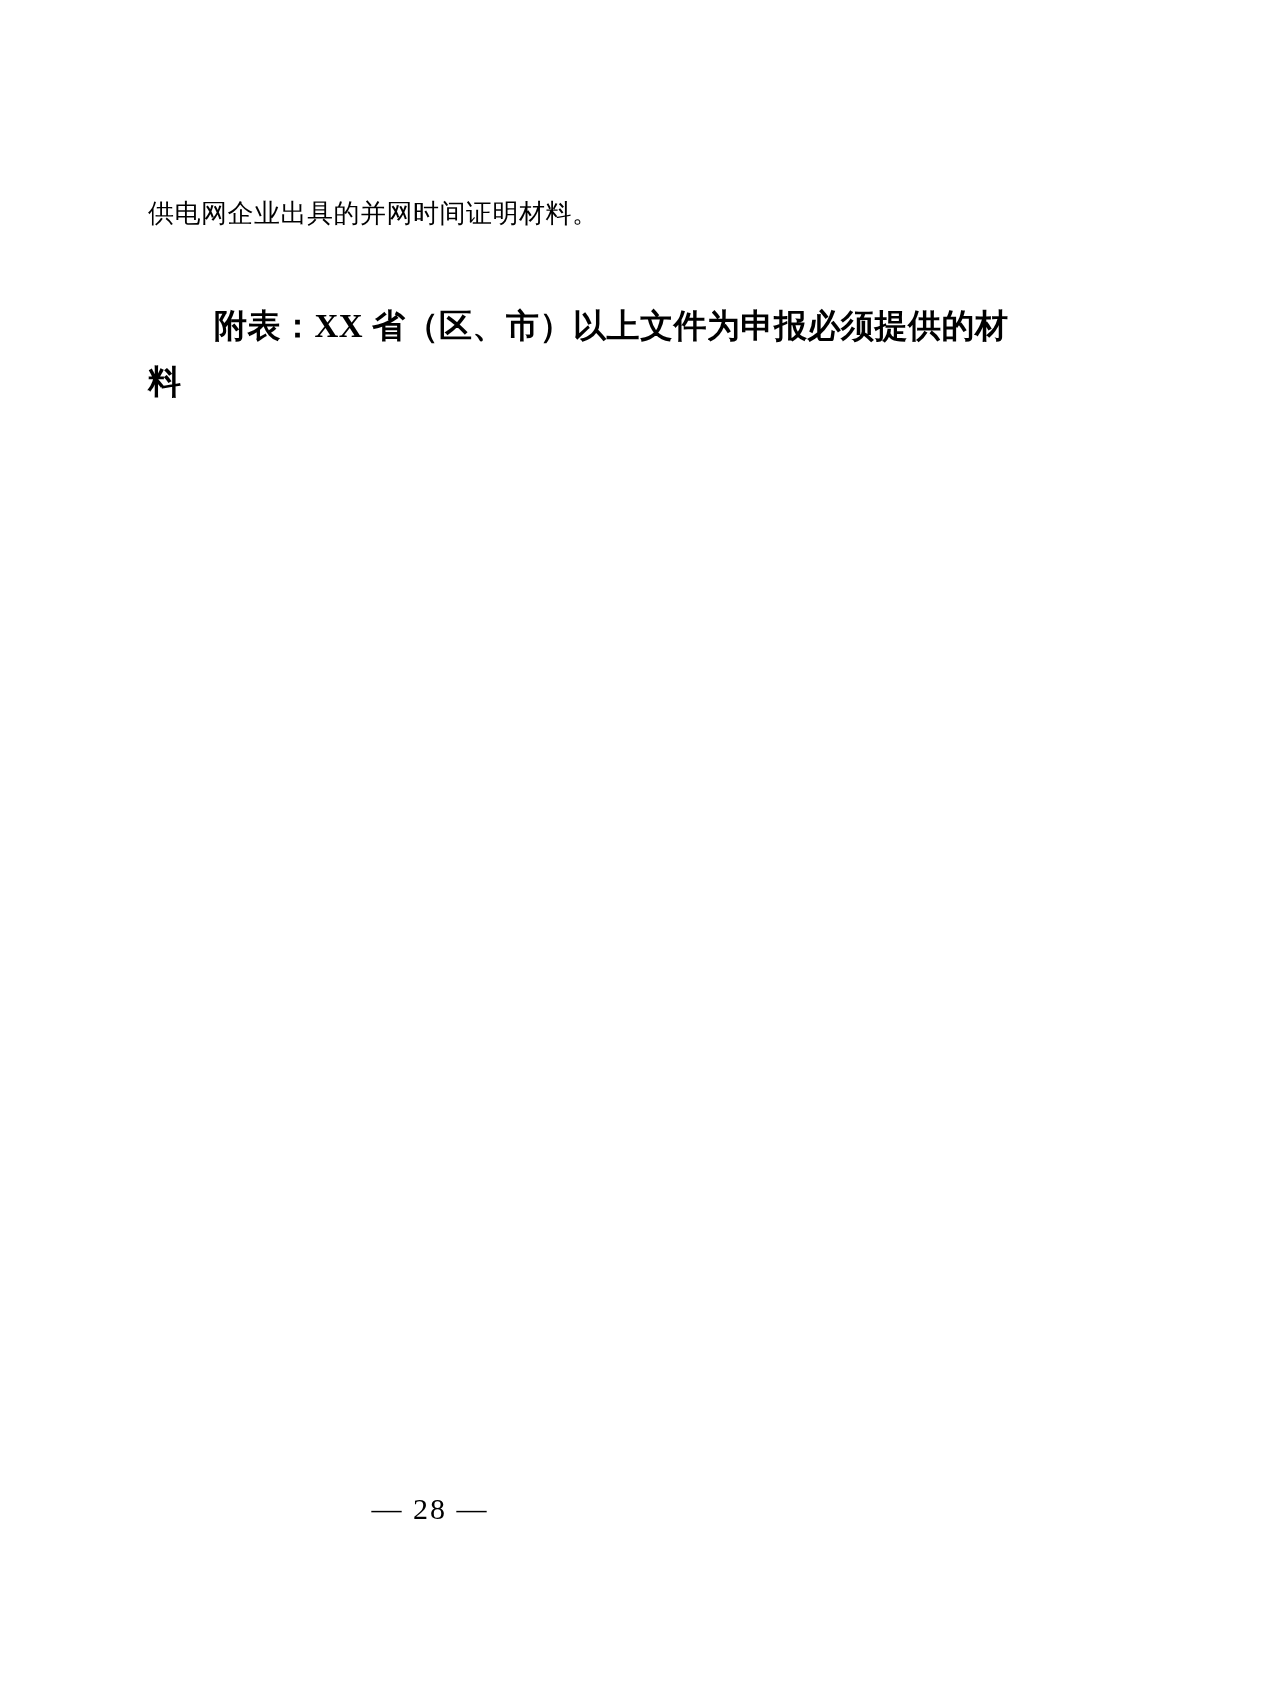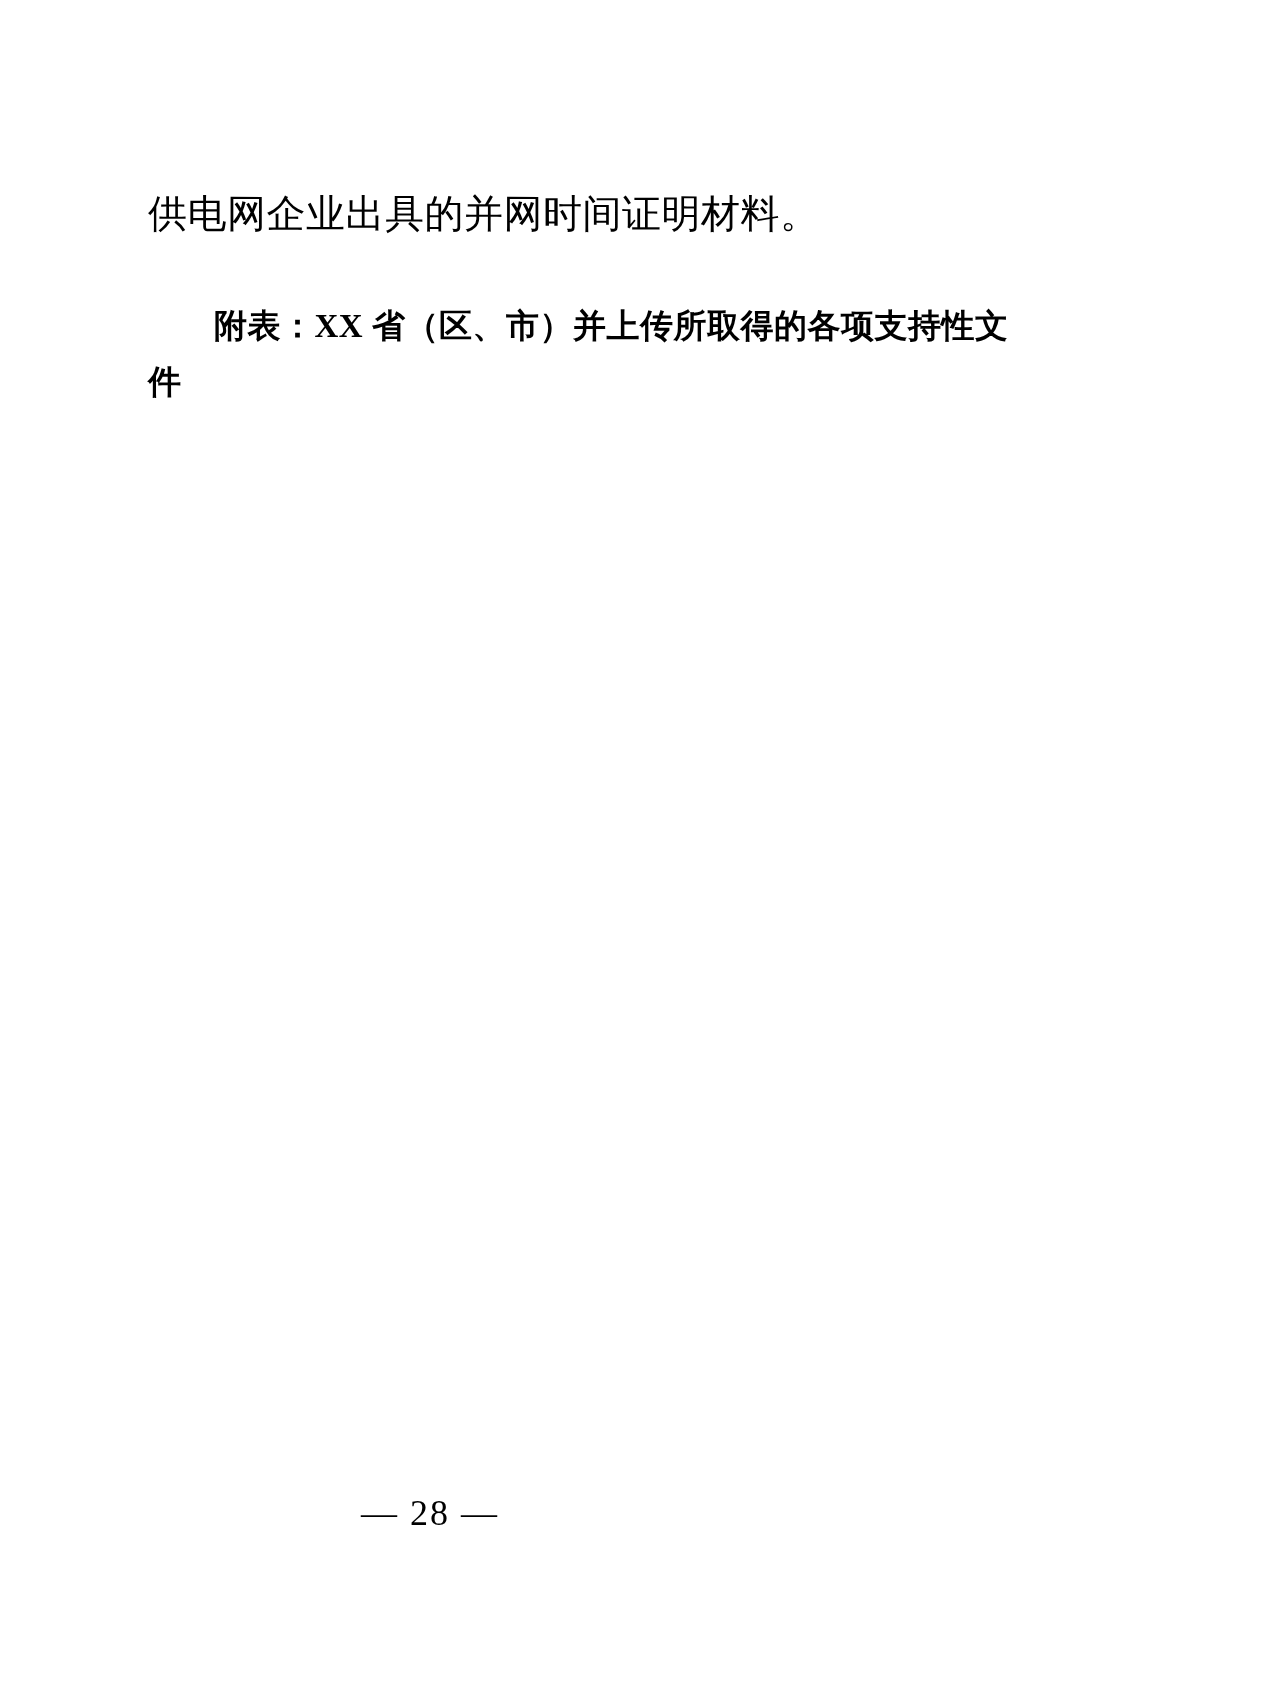--- a/index.html
+++ b/index.html
@@ -16,21 +16,21 @@
     font-family: "Liberation Serif", "DejaVu Serif", serif;
     color: #000000;
   }
   .content {
     position: absolute;
     left: 148px;
     top: 186px;
     width: 888px;
   }
   .para {
-    font-size: 39px;
+    font-size: 26px;
     line-height: 56px;
     letter-spacing: 0.5px;
     text-align: justify;
     text-justify: inter-character;
     margin: 0 16px 0 0;
     font-family: "Liberation Serif", "DejaVu Serif", serif;
   }
   .indent {
     text-indent: 66px;
   }
@@ -41,37 +41,37 @@
     text-indent: 66px;
     font-weight: bold;
     margin-top: 56px;
   }
   .pagenum {
     position: absolute;
     left: 0;
     right: 0;
     top: 1492px;
     text-align: center;
-    font-size: 36px;
+    font-size: 30px;
     letter-spacing: 2px;
     font-family: "Liberation Serif", "DejaVu Serif", serif;
     padding-right: 420px;
   }
 </style>
 </head>
 <body>
 
 <div class="page">
 
   <div class="content">
 
     <p class="para">供电网企业出具的并网时间证明材料。</p>
 
 
 
 
-    <p class="attachment">附表：XX 省（区、市）并上传所取得的各项支持性文件</p>
+    <p class="attachment">附表：XX 省（区、市）以上文件为申报必须提供的材料</p>
 
   </div>
 
   <div class="pagenum">— 28 —</div>
 
 </div>
 
 </body></html>

